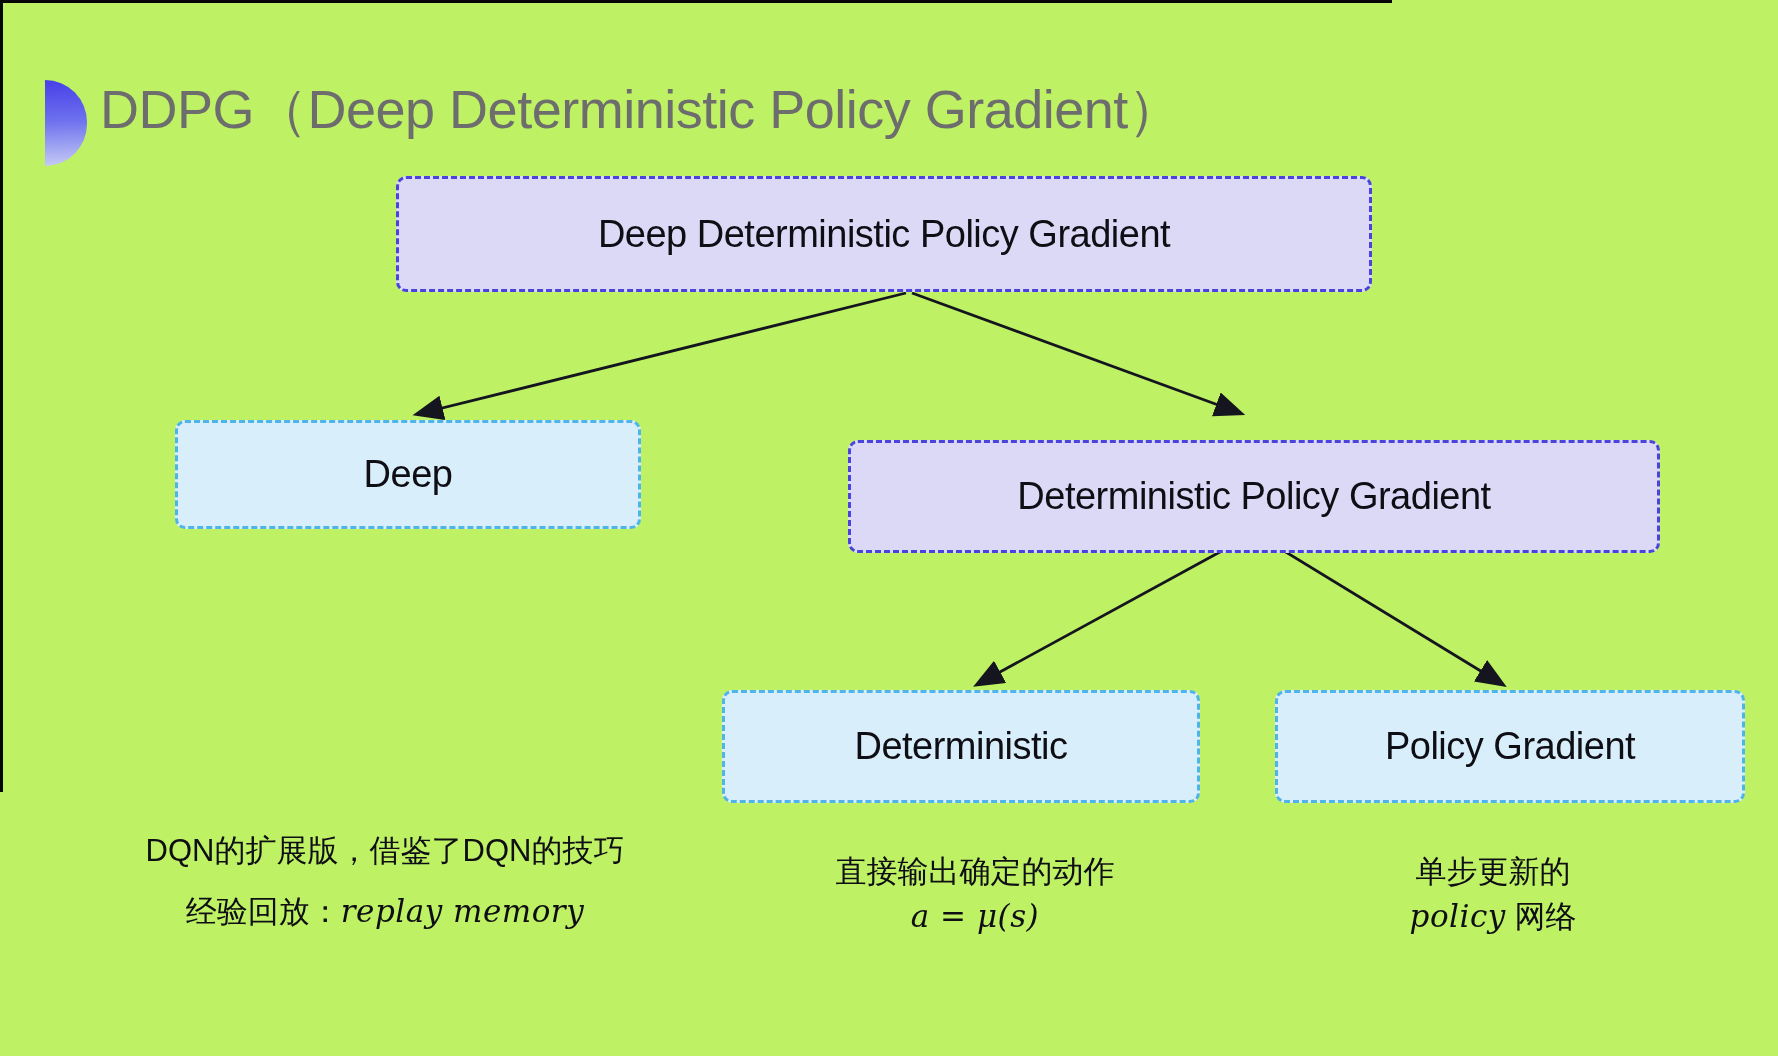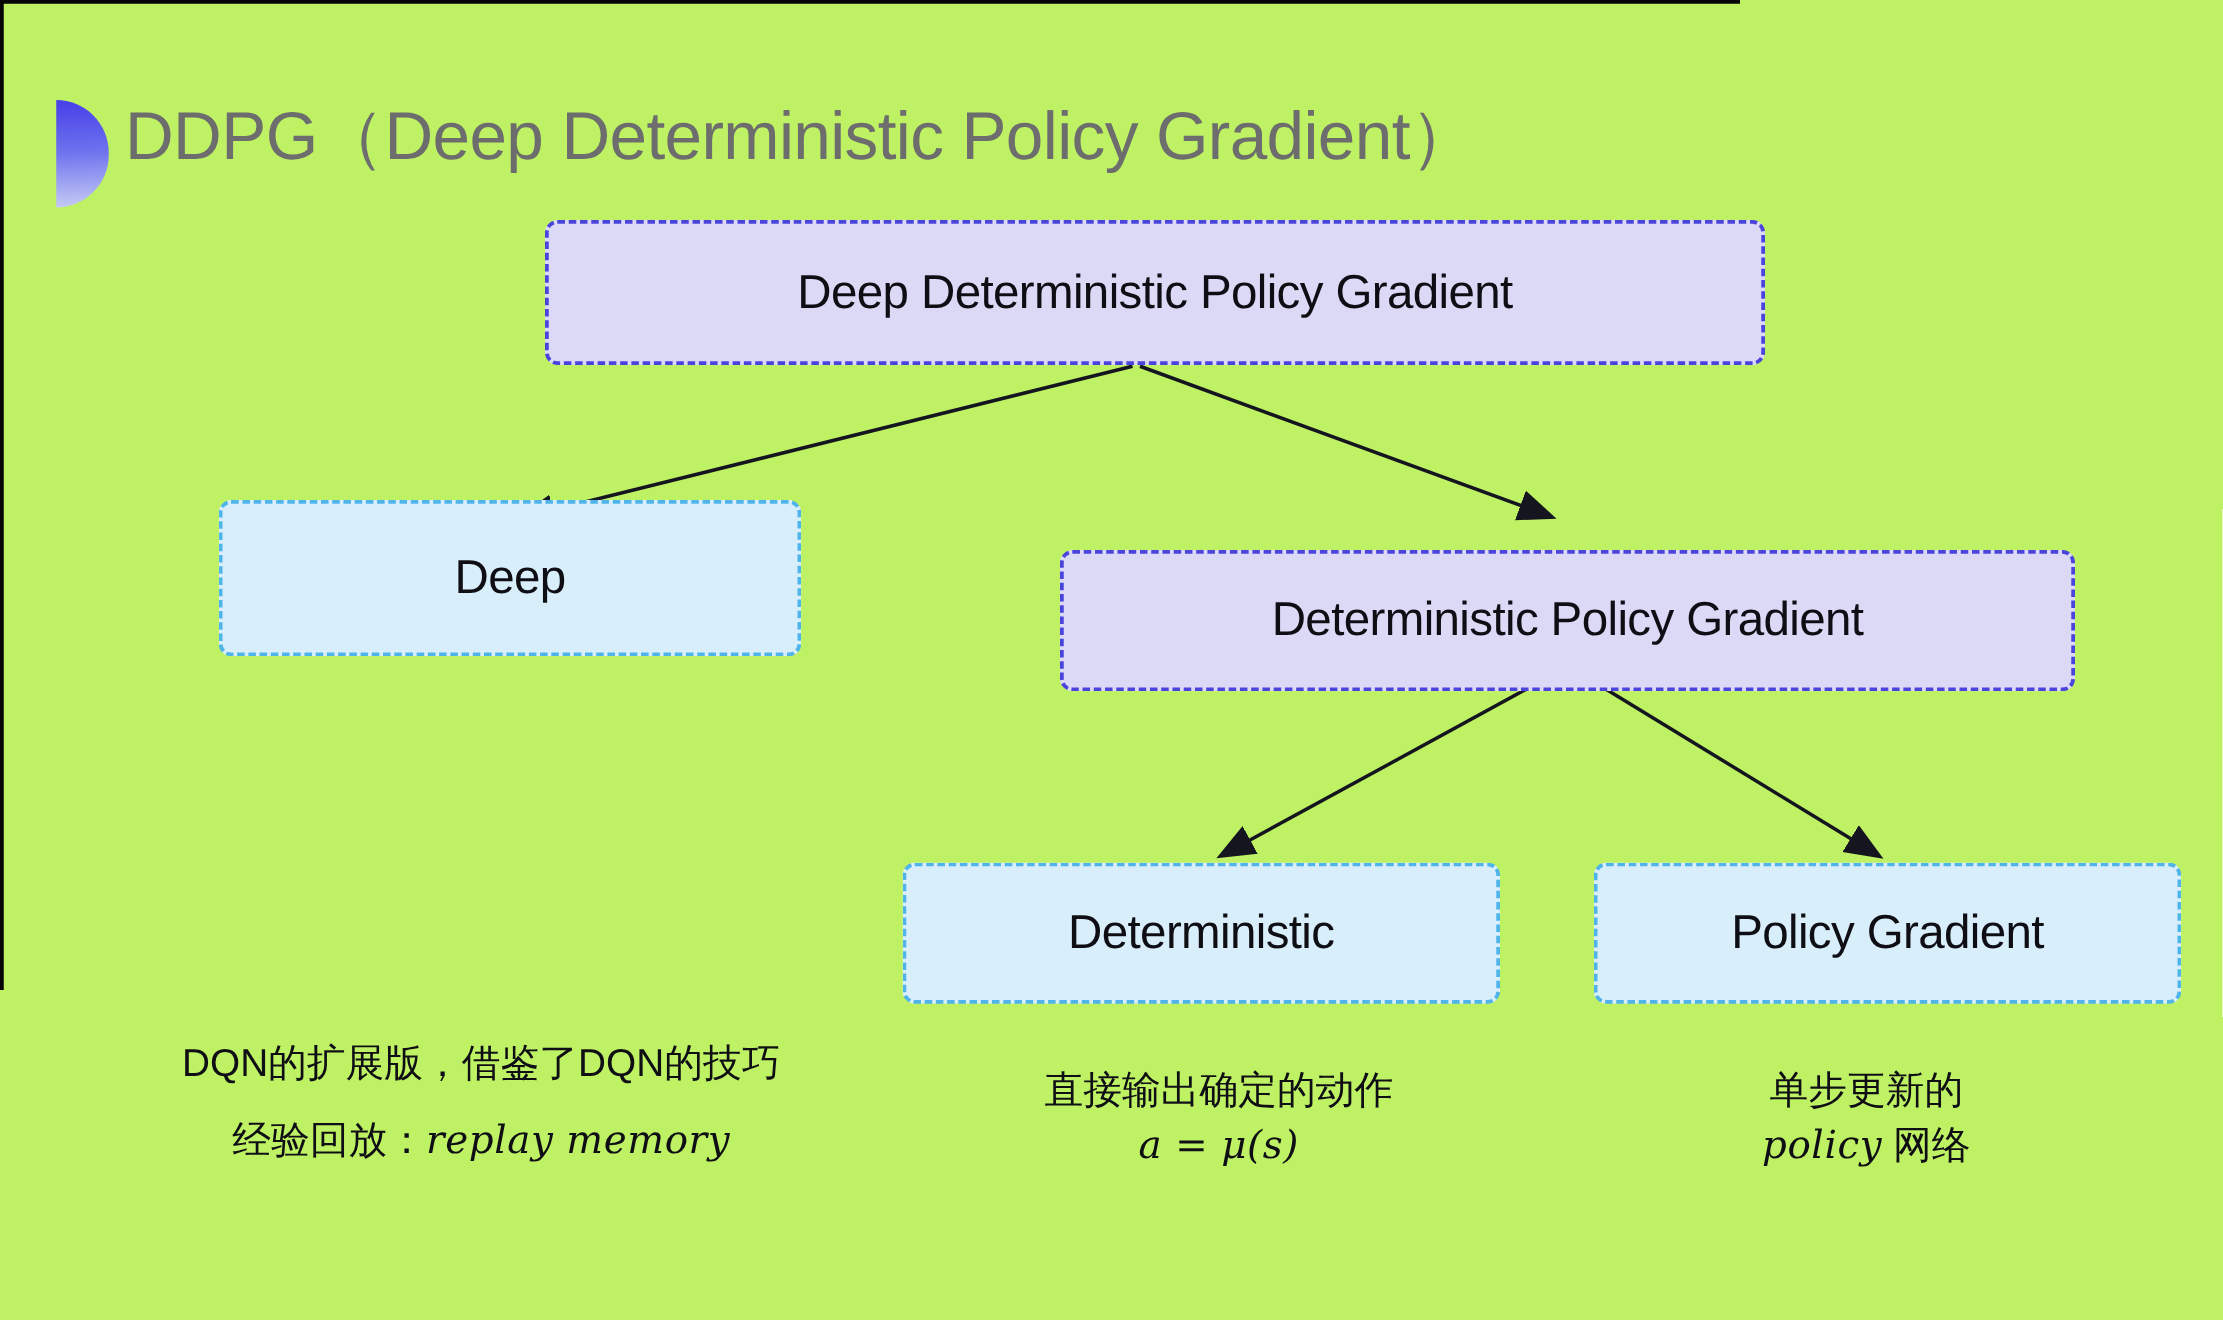--- a/index.html
+++ b/index.html
@@ -23,22 +23,22 @@
     background:linear-gradient(178deg,var(--icon_gradient_top) 0%,#6e72ee 48%,var(--icon_gradient_bottom) 100%);}
   .slide-title{position:absolute;left:100px;top:76px;font-size:54px;line-height:66px;
     font-weight:500;color:var(--title_color);letter-spacing:-0.5px;white-space:nowrap;}
 
   
   .node{position:absolute;display:flex;align-items:center;justify-content:center;
     border-radius:10px;font-size:38px;font-weight:500;color:var(--text_color);
     letter-spacing:-0.5px;white-space:nowrap;}
   .node.purple{background:var(--purple_fill);border:3px dashed var(--purple_border);}
   .node.cyan{background:var(--cyan_fill);border:3px dashed var(--cyan_border);}
-  .node-root{left:436px;top:176px;width:976px;height:116px;}
-  .node-deep{left:175px;top:400px;width:466px;height:125px;}
+  .node-root{left:396px;top:176px;width:976px;height:116px;}
+  .node-deep{left:175px;top:420px;width:466px;height:109px;}
   .node-dpg{left:848px;top:440px;width:812px;height:113px;}
   .node-det{left:722px;top:690px;width:478px;height:113px;}
   .node-pg{left:1275px;top:690px;width:470px;height:113px;}
 
   .arrows{position:absolute;left:0;top:0;width:1778px;height:1056px;pointer-events:none;}
 
   
   .note{position:absolute;text-align:center;color:var(--text_color);font-weight:500;}
   .note-dqn{left:105px;top:820px;width:560px;font-size:31px;line-height:61px;}
   .note-det{left:725px;top:850px;width:500px;font-size:31px;line-height:44px;}

